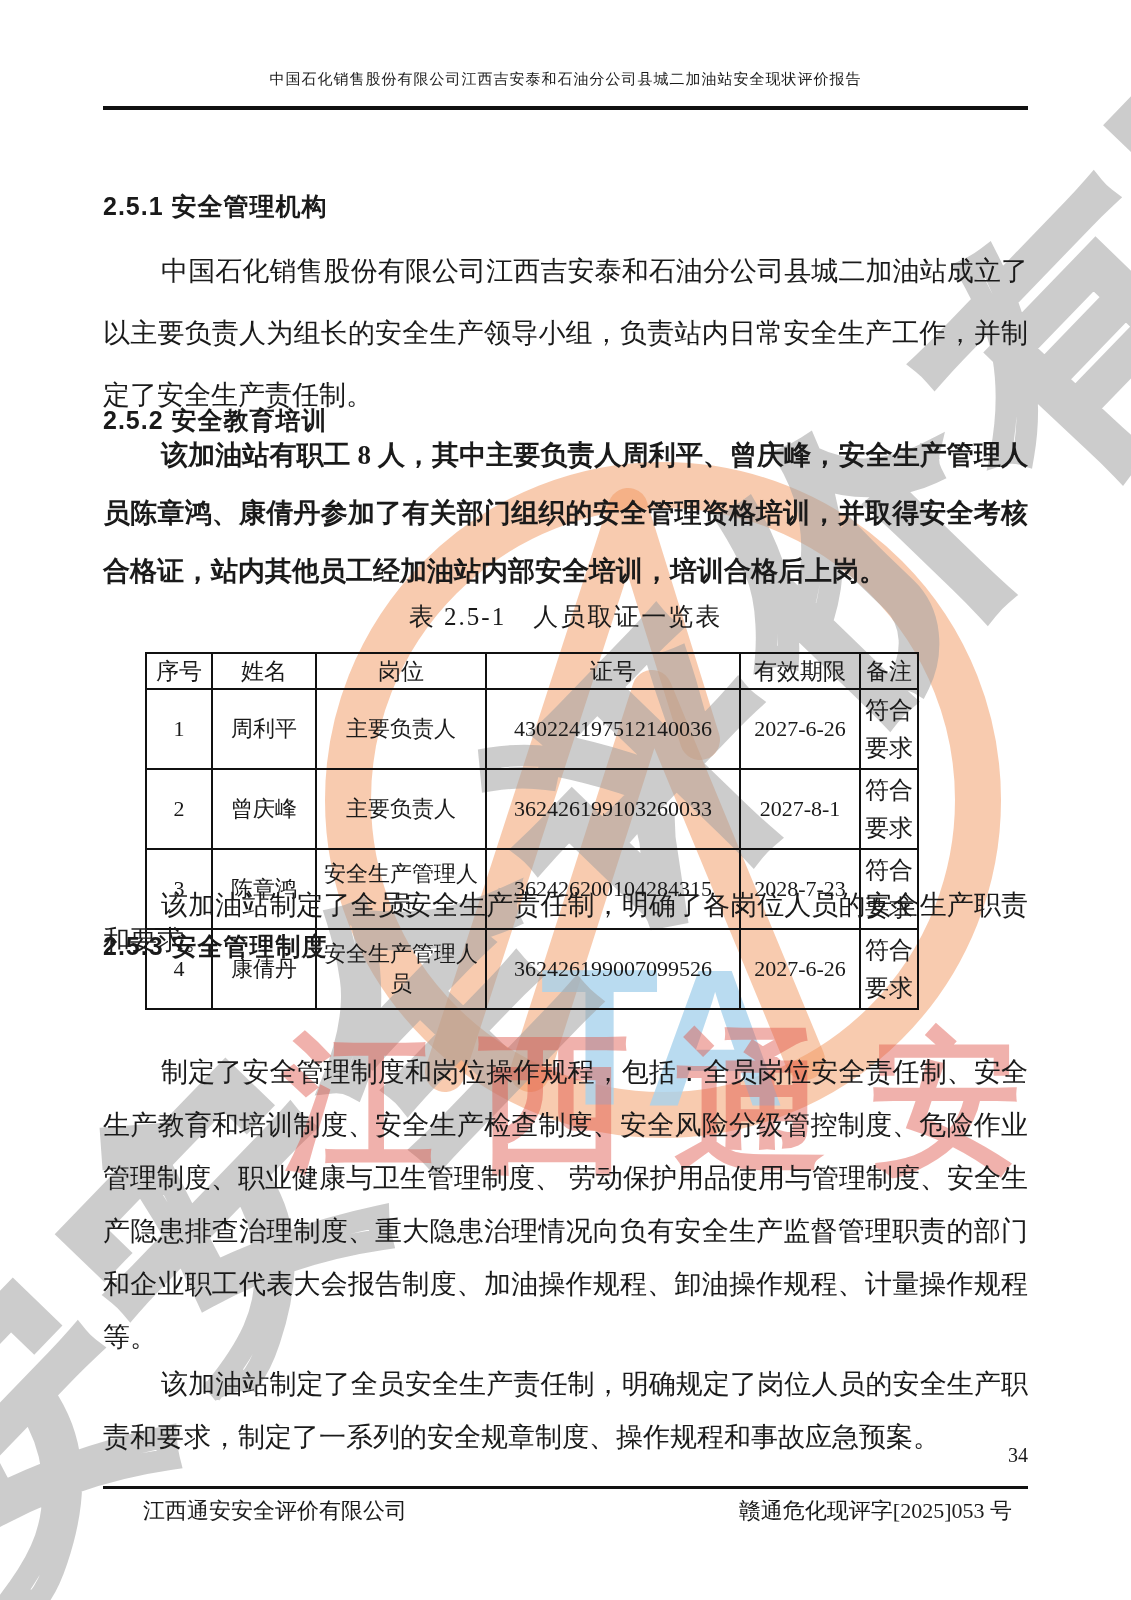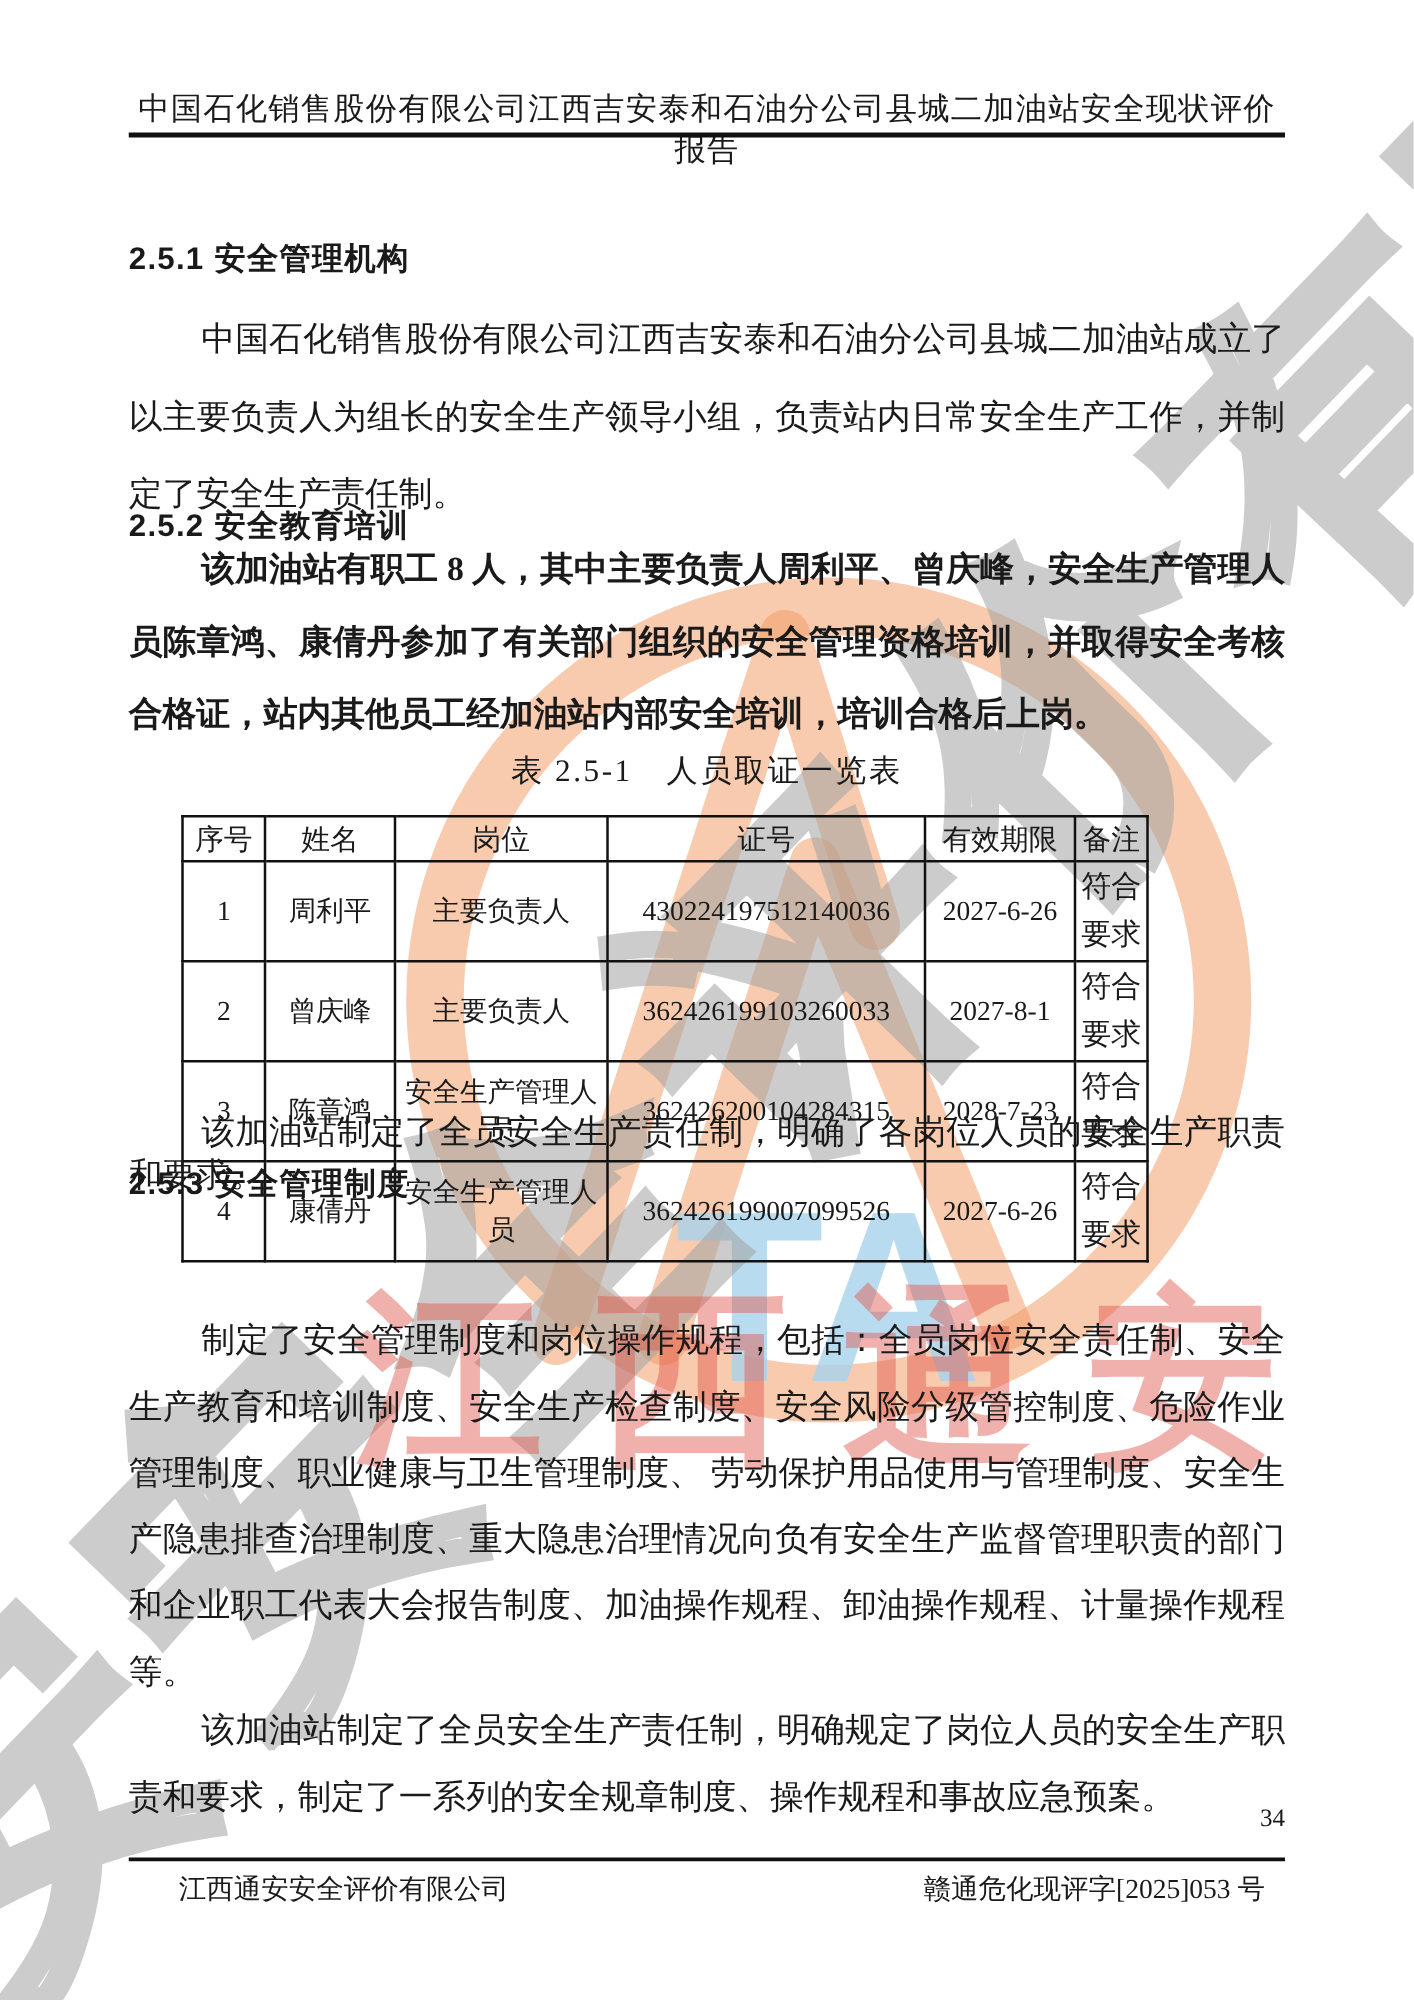--- a/index.html
+++ b/index.html
@@ -30,21 +30,21 @@
     font-weight:600;
     font-size:152px;letter-spacing:44px;
     color:var(--wm-red,#e05548);
     opacity:0.45;
     white-space:nowrap;
   }
   .wm-svg{position:absolute;left:0;top:0;}
   
   .content{position:absolute;inset:0;z-index:1;}
   .abs{position:absolute;left:103px;width:925px;}
-  .header-title{top:70px;text-align:center;font-size:25px;letter-spacing:1px;}
+  .header-title{top:70px;text-align:center;font-size:15px;letter-spacing:1px;}
   .header-rule{top:106px;border-top:4px solid #111;height:0;}
   .h1{top:132px;font-family:"Liberation Sans","DejaVu Sans",sans-serif;font-weight:700;font-size:29px;letter-spacing:2px;}
   .h2{font-family:"Liberation Sans","DejaVu Sans",sans-serif;font-weight:700;font-size:25px;letter-spacing:1px;}
   .h2-a{top:190px;}
   .h2-b{top:404px;}
   .h2-c{top:930px;}
   .para{font-size:27px;text-align:justify;text-indent:2.15em;}
   .p-251{top:240px;line-height:62px;}
   .p-252{top:426px;line-height:58px;font-weight:bold;}
   .p-253a{top:888px;line-height:35px;}

